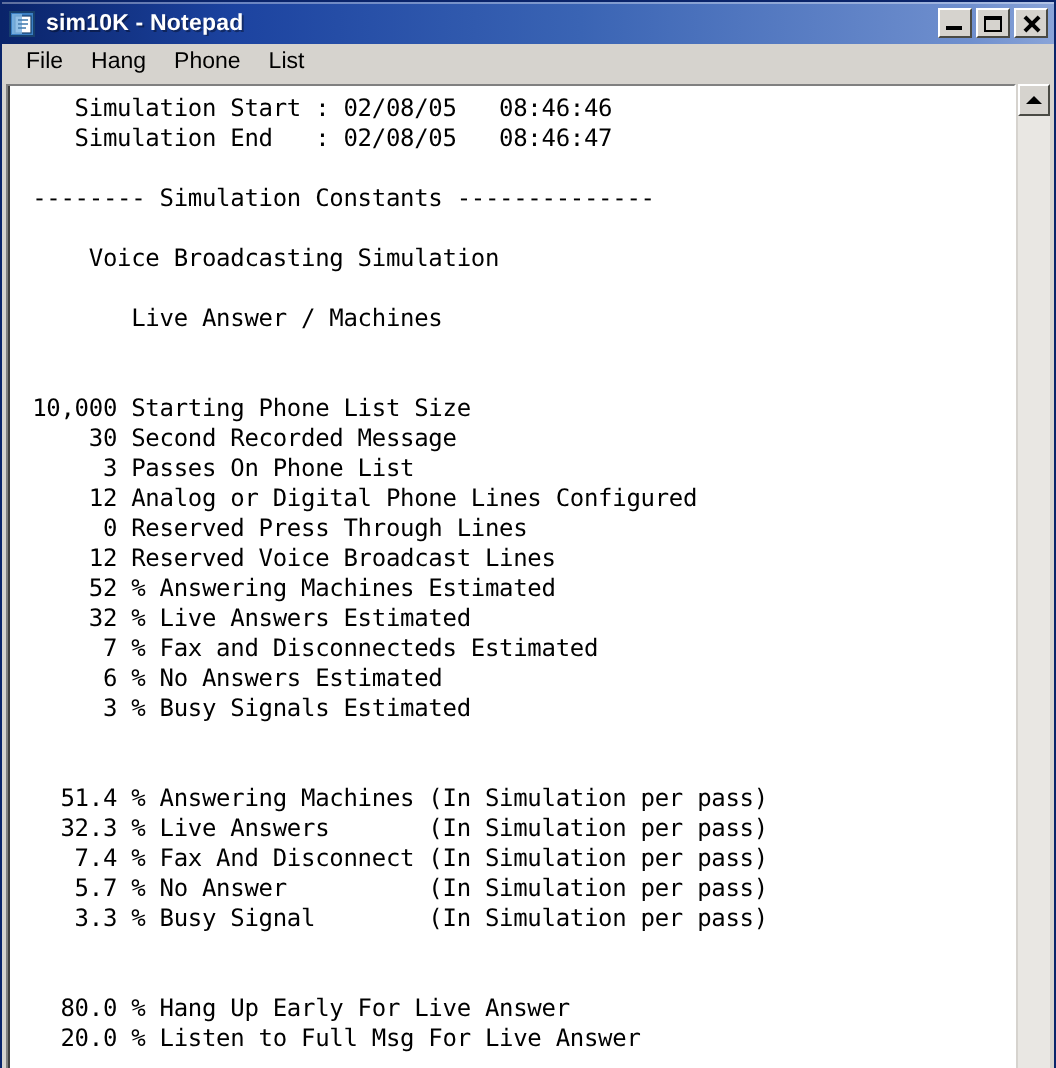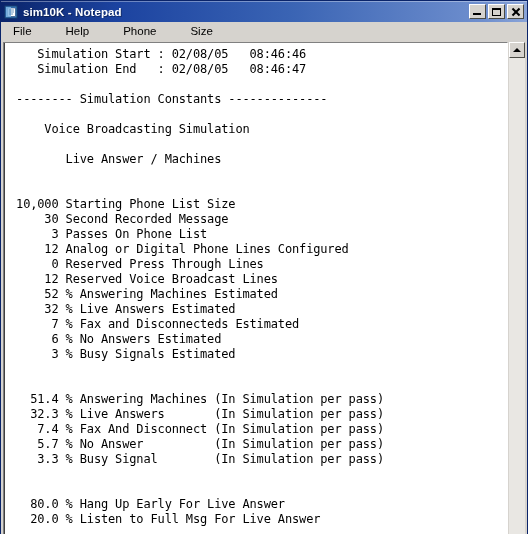--- a/index.html
+++ b/index.html
@@ -94,21 +94,20 @@
 
   
   #menubar {
     flex: 0 0 19px;
     height: 19px;
     background: #d6d3ce;
     display: flex;
     align-items: center;
     padding-left: 5px;
     box-sizing: border-box;
-    gap: 20px;
   }
   .menu-item {
     font-size: 11.5px;
     color: #000000;
     padding: 1px 7px 2px 7px;
     cursor: default;
     white-space: nowrap;
   }
 
   
@@ -219,23 +218,23 @@
         </span>
       <span class="tb-btn btn-close">
           <i class="g x1"></i>
           <i class="g x2"></i>
         </span>
     </span>
   </div>
 
   <div id="menubar">
     <span class="menu-item">File</span>
-    <span class="menu-item">Help</span>
+    <span class="menu-item">Hang</span>
     <span class="menu-item">Phone</span>
-    <span class="menu-item">Size</span>
+    <span class="menu-item">List</span>
   </div>
 
   <div id="client">
 
     <div id="editrow">
       <div id="editframe">
         <pre id="textcontent">    Simulation Start : 02/08/05   08:46:46
     Simulation End   : 02/08/05   08:46:47
 
  -------- Simulation Constants --------------

